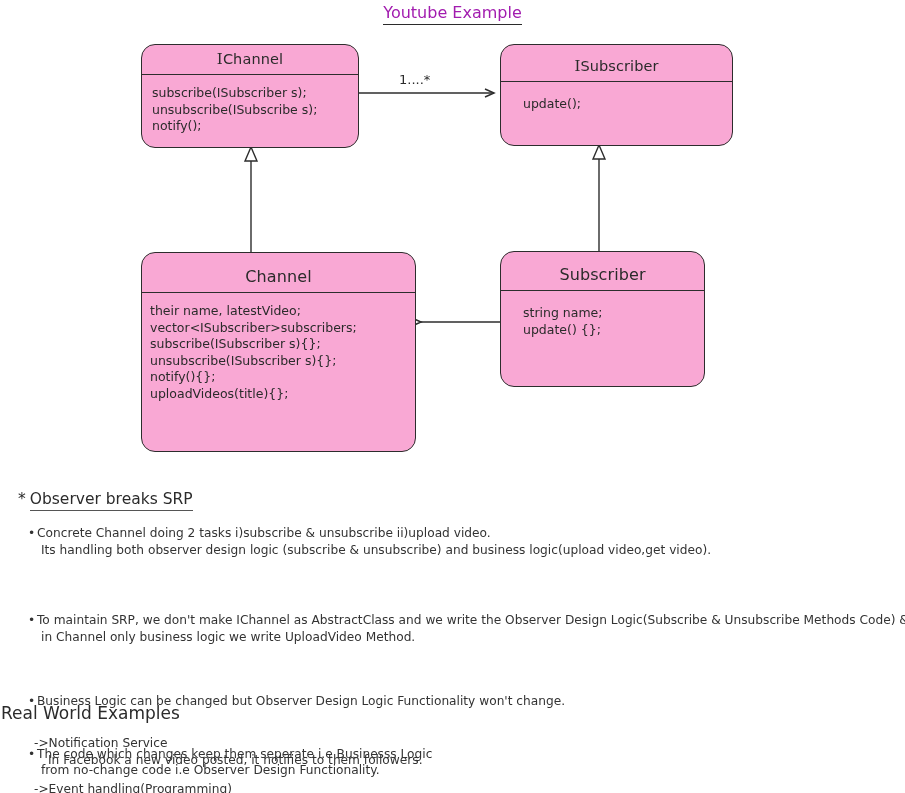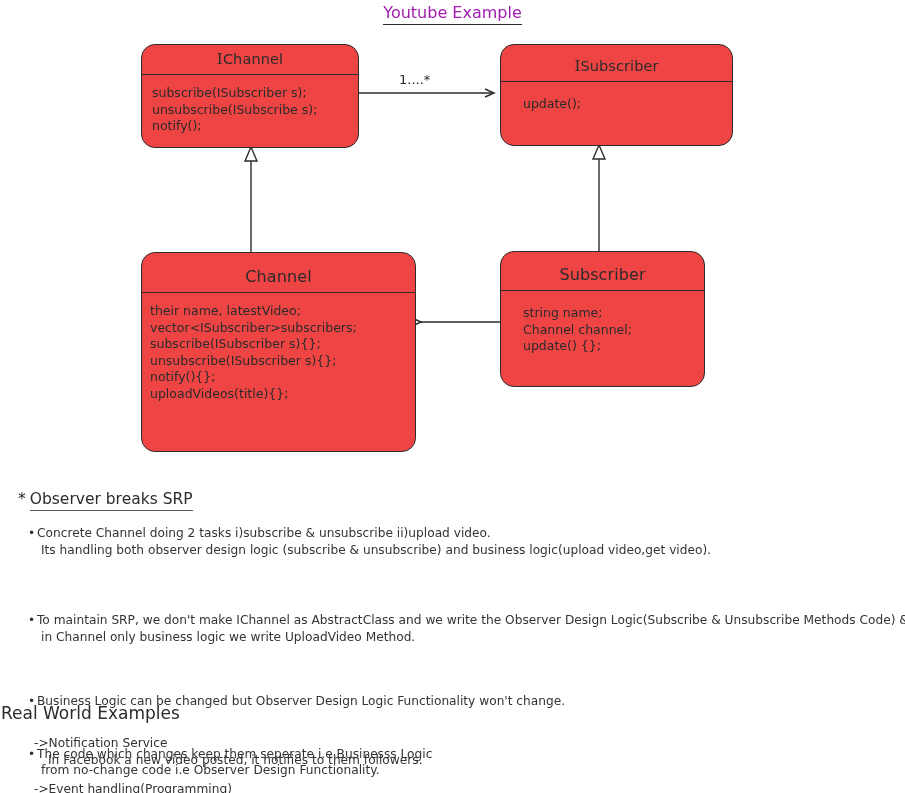--- a/index.html
+++ b/index.html
@@ -28,21 +28,21 @@
   #diagram svg.edges {
     position: absolute;
     left: 0; top: 0;
     width: 905px;
     height: 480px;
     pointer-events: none;
   }
 
   .umlbox {
     position: absolute;
-    background: #ef4444;
+    background: #f9a8d4;
     border: 1.6px solid #2d2d2d;
     border-radius: 14px;
     display: flex;
     flex-direction: column;
     overflow: hidden;
   }
   .uml-title {
     text-align: center;
     font-size: 15px;
     letter-spacing: .1px;
@@ -244,21 +244,20 @@
       <span class="ln">notify(){};</span>
       <span class="ln">uploadVideos(title){};</span>
     </div>
   </div>
 
   <div class="umlbox" id="box-subscriber">
     <div class="uml-title">Subscriber</div>
     <div class="uml-divider"></div>
     <div class="uml-body">
       <span class="ln">string name;</span>
-      <span class="ln">Channel channel;</span>
       <span class="ln">update() {};</span>
     </div>
   </div>
 </div>
 
 <div id="notes">
 
   <div class="section-head" id="srp-head">
     <span class="star">*</span><span class="ul">Observer breaks SRP</span>
   </div>

